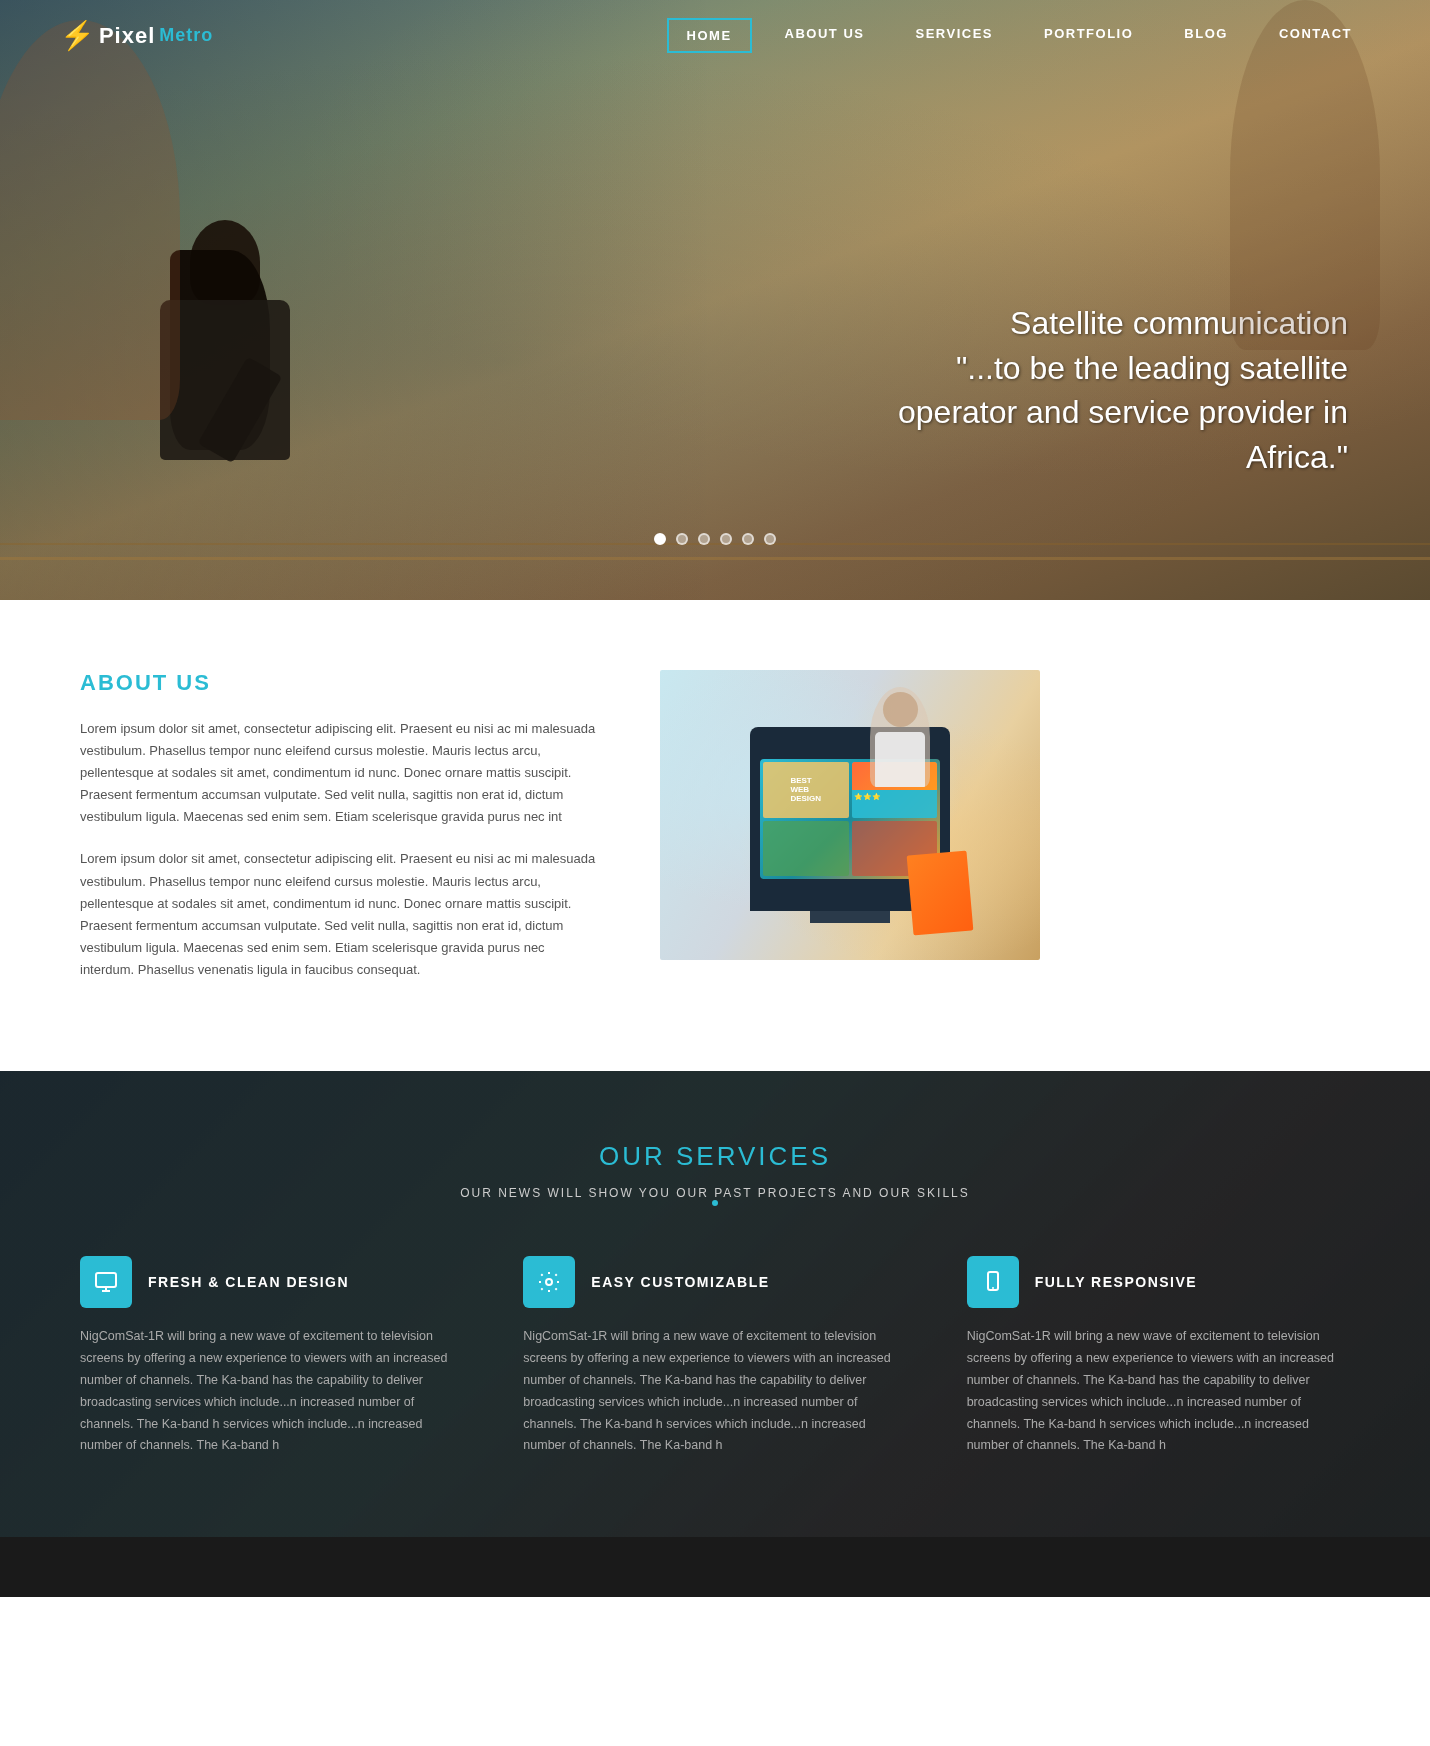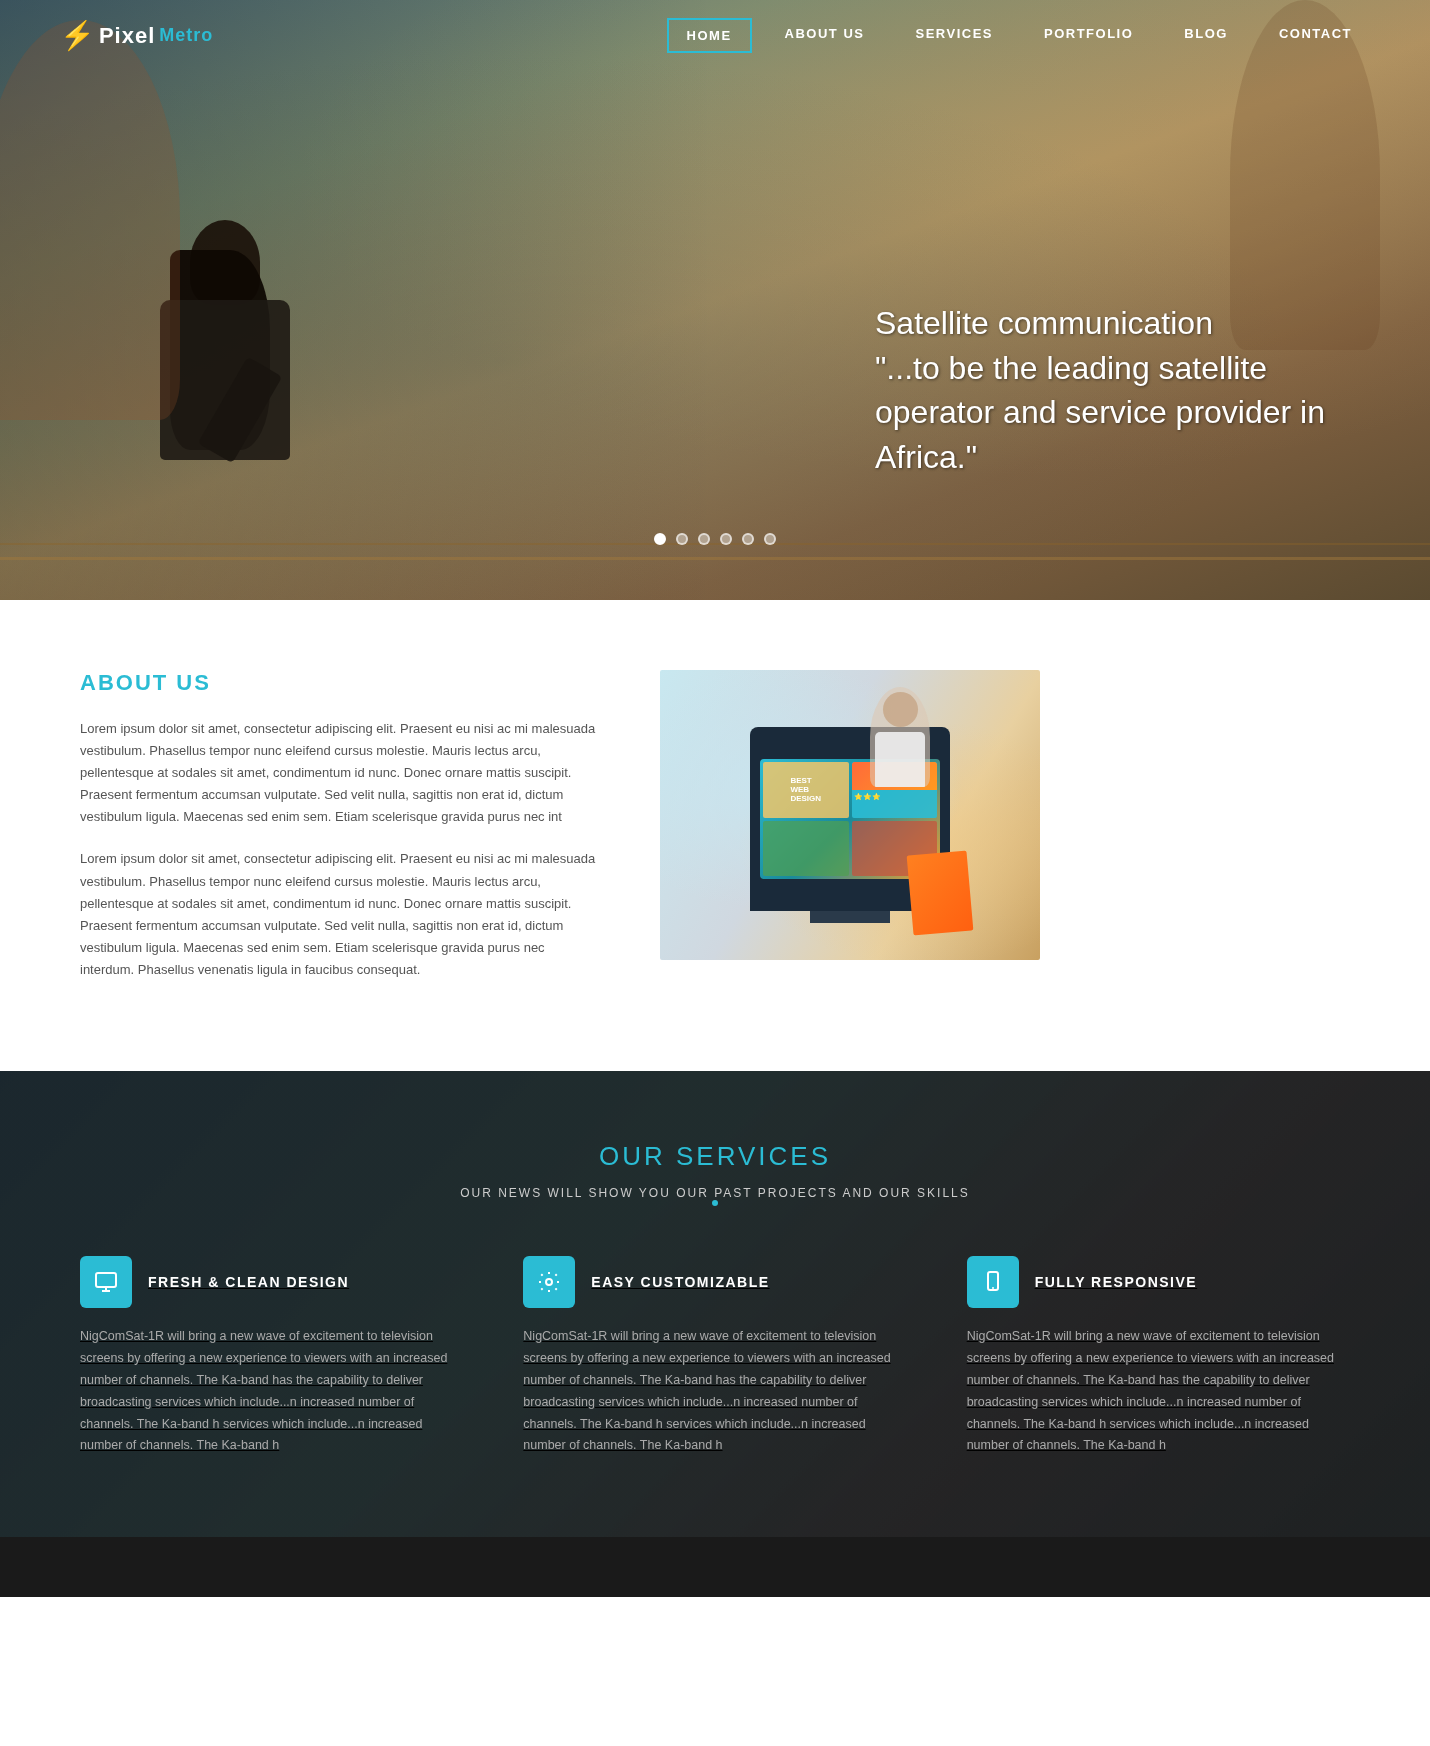--- a/index.html
+++ b/index.html
@@ -73,23 +73,23 @@
       position: absolute;
       inset: 0;
       background:
         radial-gradient(ellipse at 35% 60%, rgba(80,100,90,0.4) 0%, transparent 60%),
         radial-gradient(ellipse at 70% 30%, rgba(180,160,100,0.3) 0%, transparent 50%),
         linear-gradient(160deg, #4a6a7a 0%, #7a8a70 25%, #b09060 50%, #806040 75%, #5a4a30 100%);
       
     }
     .hero-text-block {
       position: absolute;
-      right: 75px;
+      right: 82px;
       bottom: 120px;
-      text-align: left;
+      text-align: right;
       max-width: 480px;
     }
     .hero-title {
       color: #fff;
       font-size: 32px;
       font-weight: 300;
       line-height: 1.4;
       text-shadow: 1px 1px 3px rgba(0,0,0,0.5);
     }
     .hero-dots {
@@ -203,21 +203,20 @@
       height: 6px;
       background: #2bbcd4;
       border-radius: 50%;
       margin: 0 auto 50px;
     }
     .services-grid {
       display: grid;
       grid-template-columns: 1fr 1fr 1fr;
       gap: 60px;
       text-align: left;
-      text-decoration: underline;
     }
     .service-card {
       padding: 0;
     }
     .service-icon-row {
       display: flex;
       align-items: center;
       gap: 16px;
       margin-bottom: 18px;
     }

